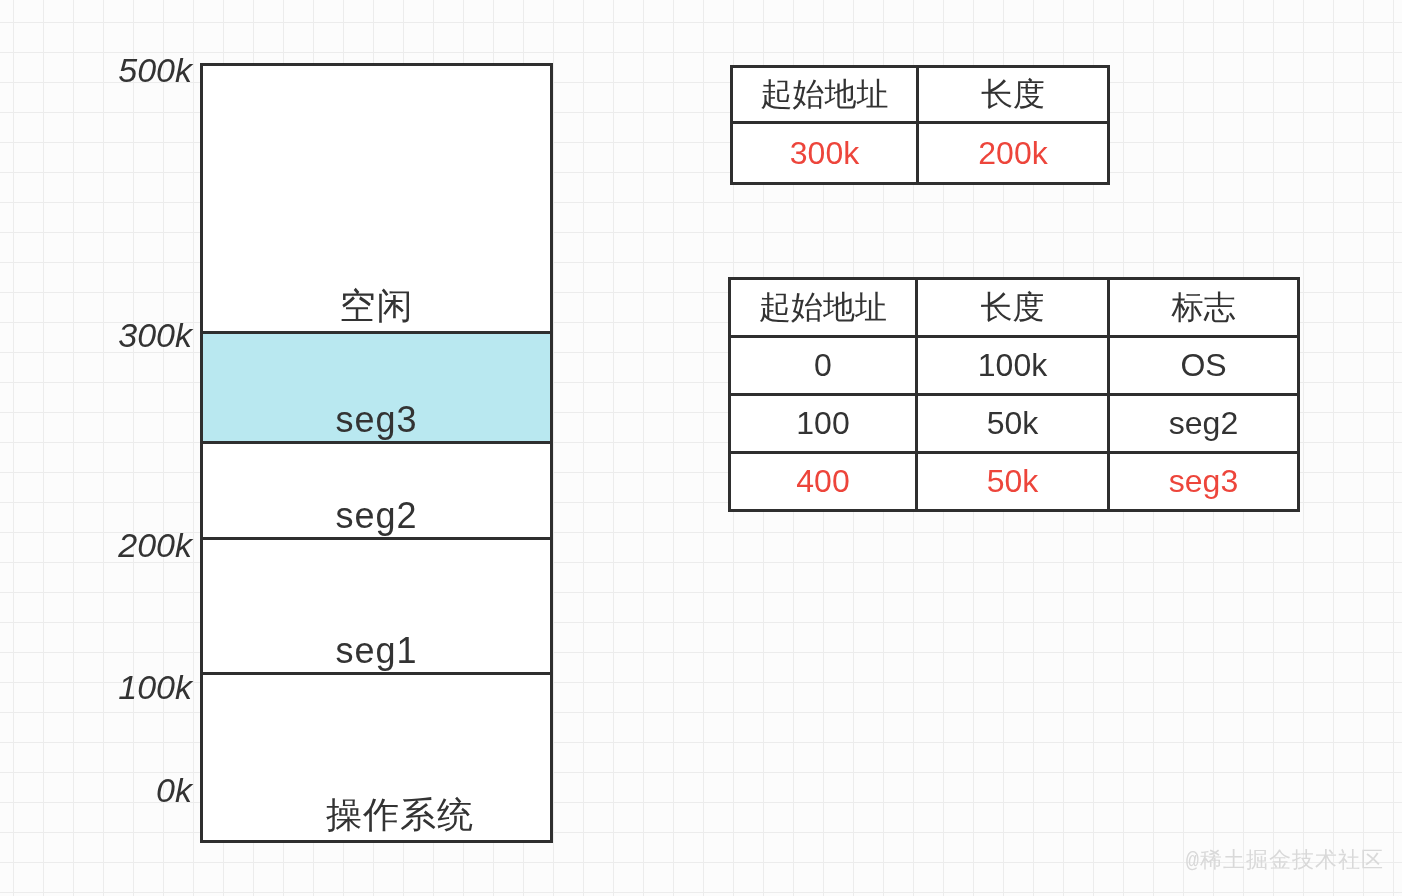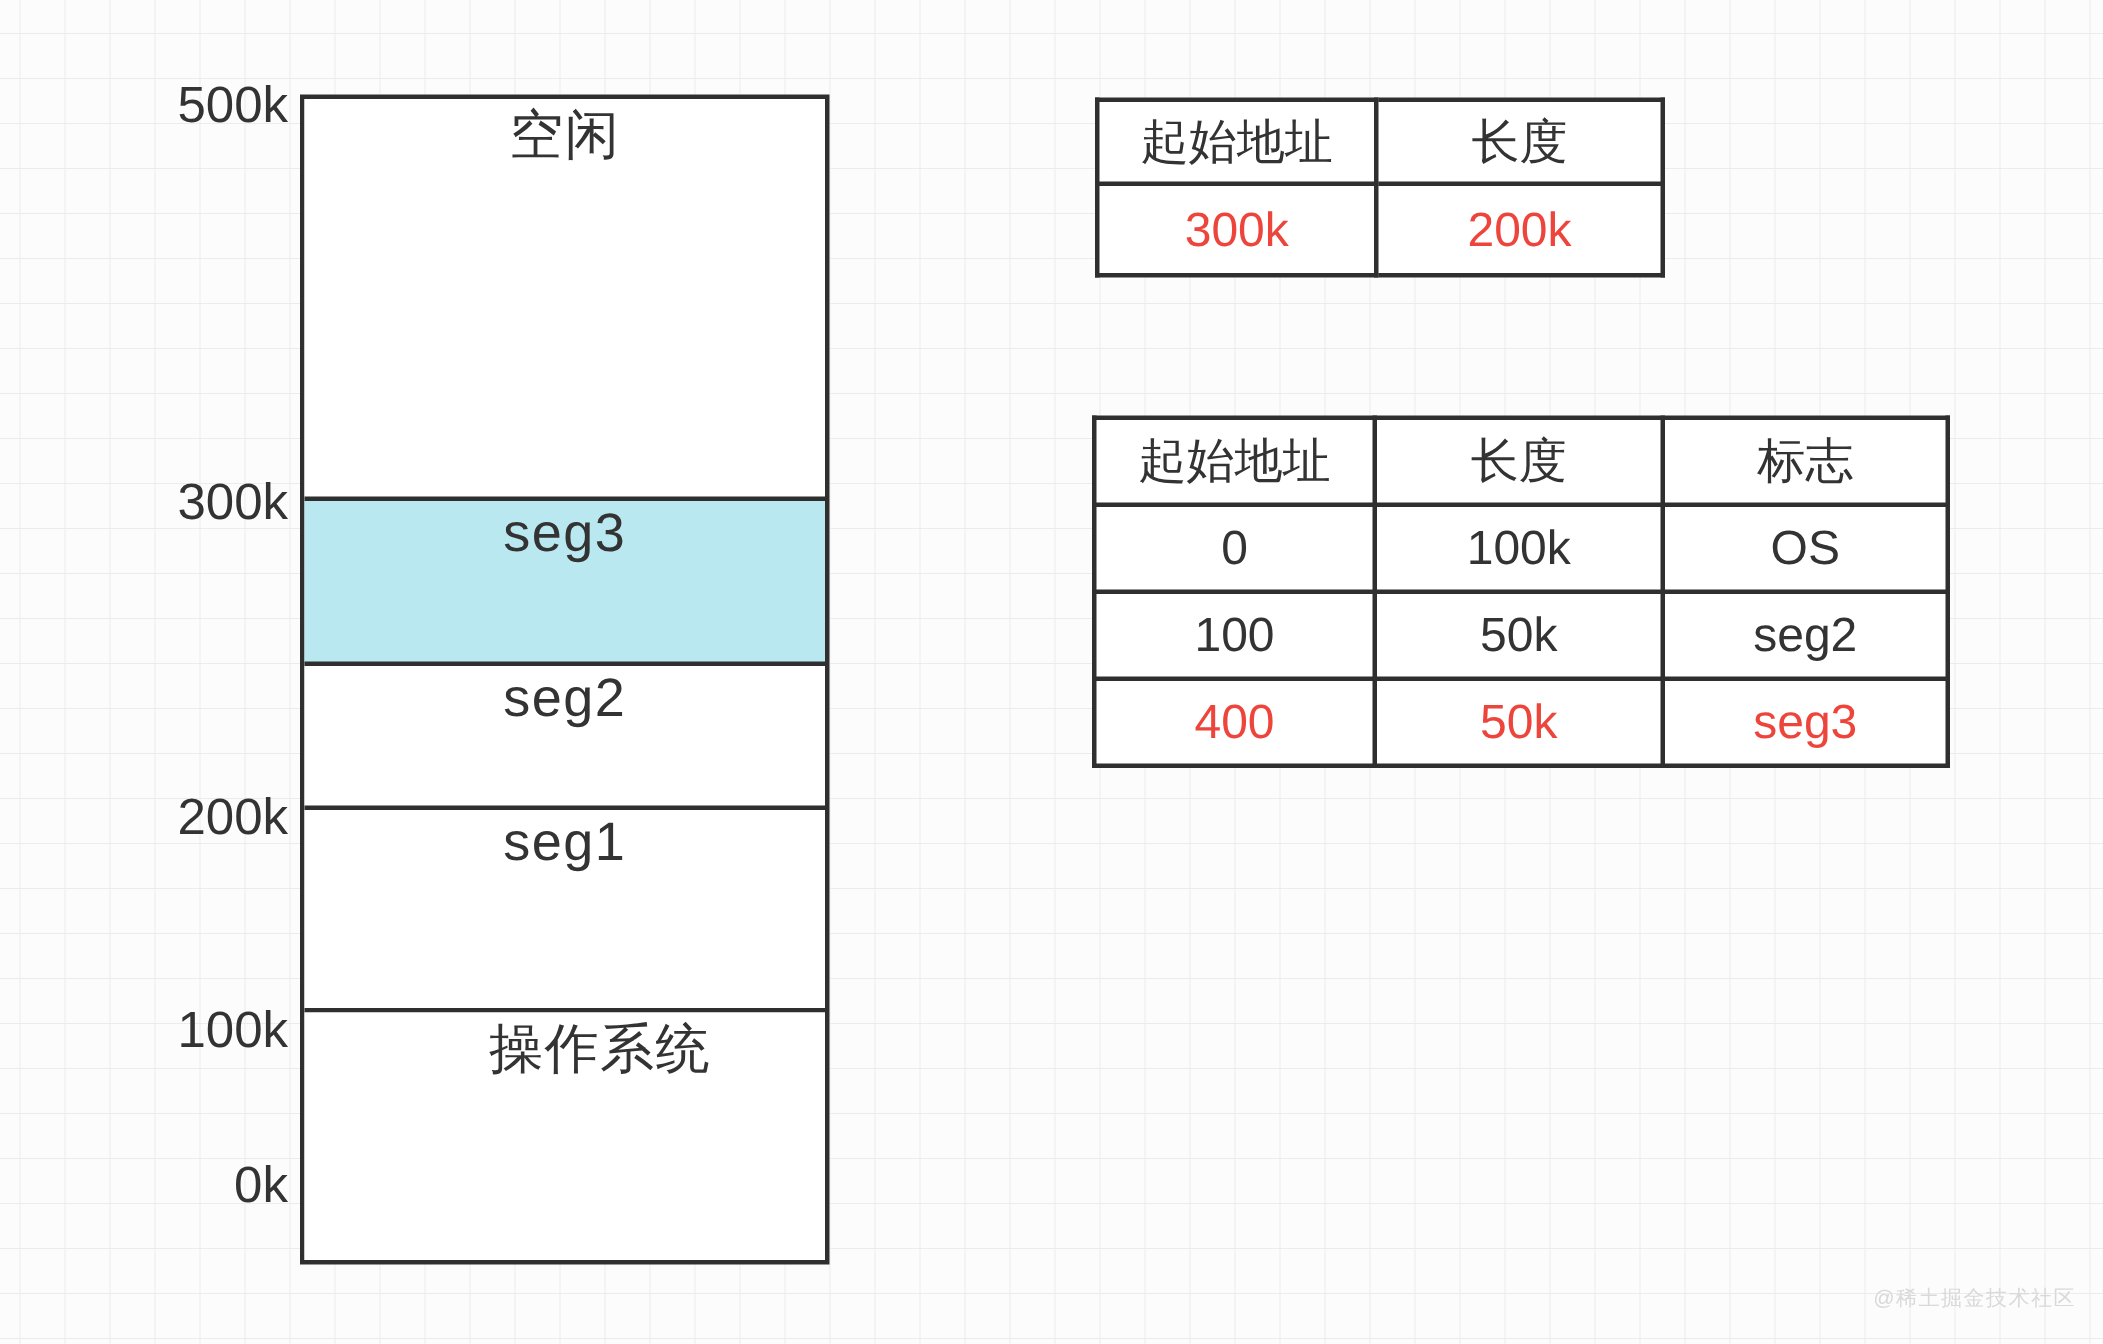--- a/index.html
+++ b/index.html
@@ -25,21 +25,21 @@
     position: absolute;
     left: 200px; top: 63px;
     width: 353px; height: 780px;
     border: 3px solid var(--border, #2f2f2f);
     background: #ffffff;
     display: flex;
     flex-direction: column;
   }
   .seg {
     display: flex;
-    align-items: flex-start;
+    align-items: flex-end;
     justify-content: center;
     border-bottom: 3px solid var(--border, #2f2f2f);
     background: #ffffff;
     font-size: 36px;
     font-weight: 500;
     letter-spacing: 1px;
   }
   .seg:last-child { border-bottom: none; }
   .seg.hl { background: var(--segment-highlight, #b9e8f0); }
   .s0 { height: 268px; }
@@ -49,20 +49,21 @@
   .s4 { flex: 1; padding-left: 47px; }
 
   .axis-label {
     position: absolute;
     left: 40px;
     width: 152px;
     text-align: right;
     font-size: 34px;
     font-weight: 500;
     line-height: 40px;
+    font-style: italic;
   }
 
   
   .tbl {
     position: absolute;
     border-collapse: collapse;
     table-layout: fixed;
     background: #ffffff;
   }
   .tbl th, .tbl td {
@@ -80,23 +81,24 @@
   .tbl2 { left: 728px; top: 277px; width: 569px; }
   .tbl2 tr { height: 58px; }
 
   .red-row td { color: var(--accent-red, #ed453b); }
 
   
   .watermark {
     position: absolute;
     right: 18px;
     bottom: 21px;
-    font-size: 14px;
+    font-size: 22px;
     letter-spacing: 1px;
     color: var(--watermark, #d9d9d9);
+    font-family: Liberation Mono, monospace;
   }
 </style>
 </head>
 <body>
 
 <div class="canvas">
 
   <div class="memmap">
     <div class="seg s0">
       <span>空闲</span>

